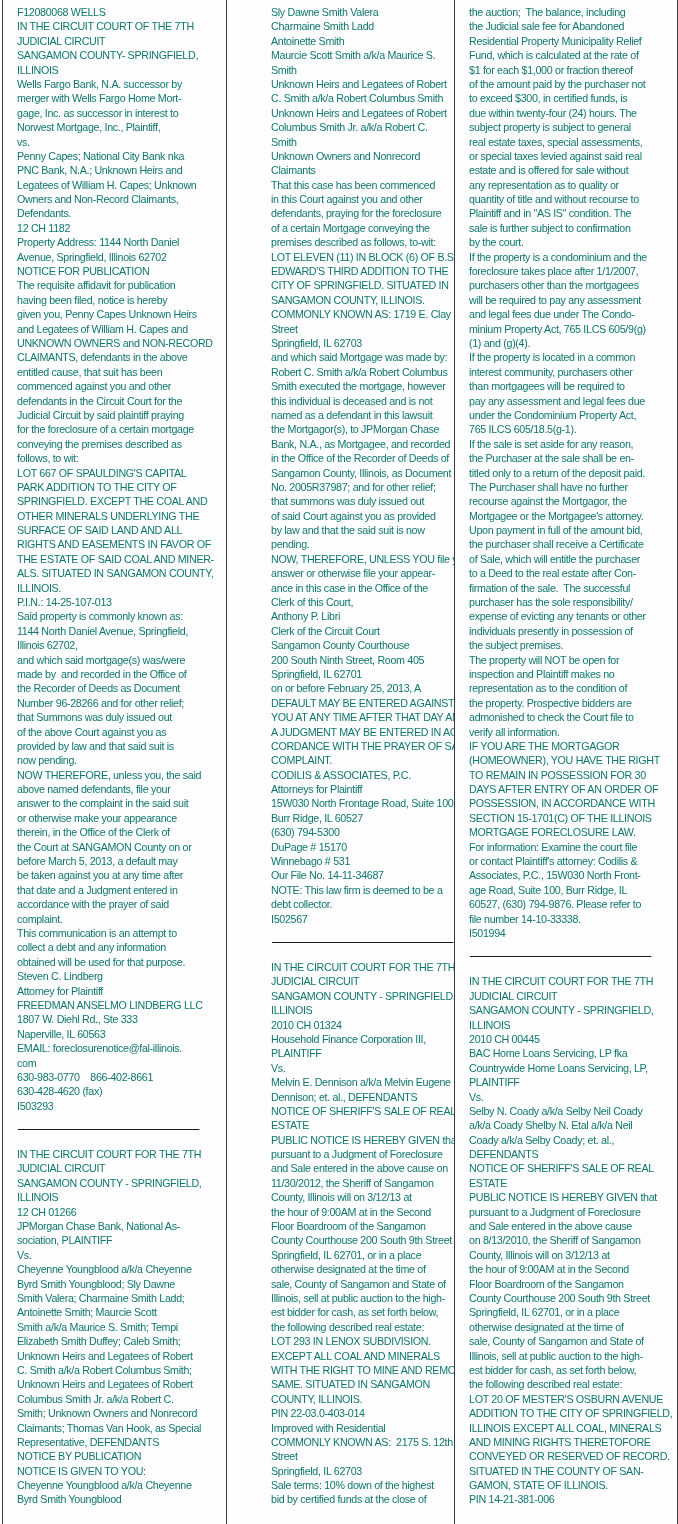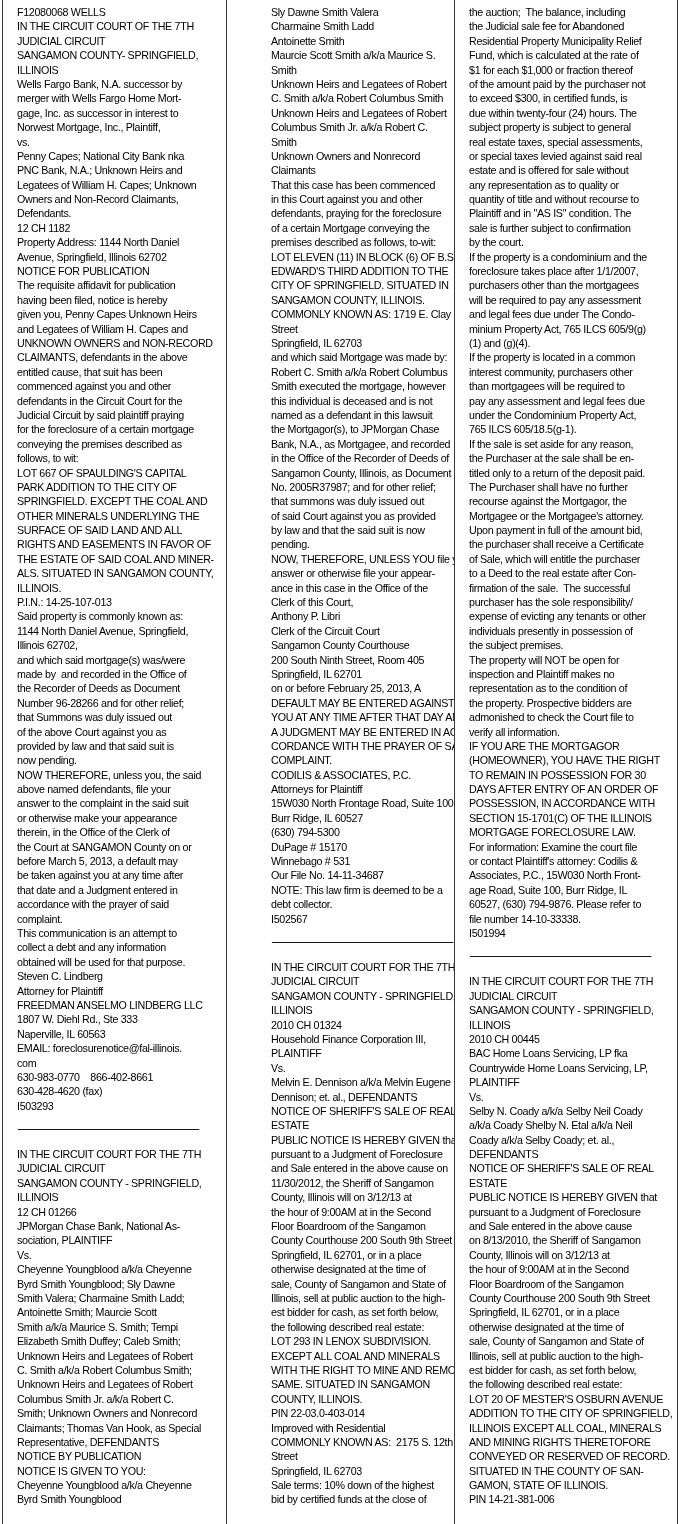--- a/index.html
+++ b/index.html
@@ -6,21 +6,21 @@
     margin: 0;
     padding: 0;
     background: #ffffff;
   }
   .page {
     width: 678px;
     height: 1524px;
     overflow: hidden;
     background: #fefefe;
     font-family: "Liberation Sans", "DejaVu Sans", sans-serif;
-    color: #000000;
+    color: #0f766e;
     box-sizing: border-box;
     padding-left: 2px;
   }
   .columns {
     display: flex;
     width: 676px;
     height: 1524px;
     border-right: 1px solid #3a3a3a;
     box-sizing: border-box;
   }

